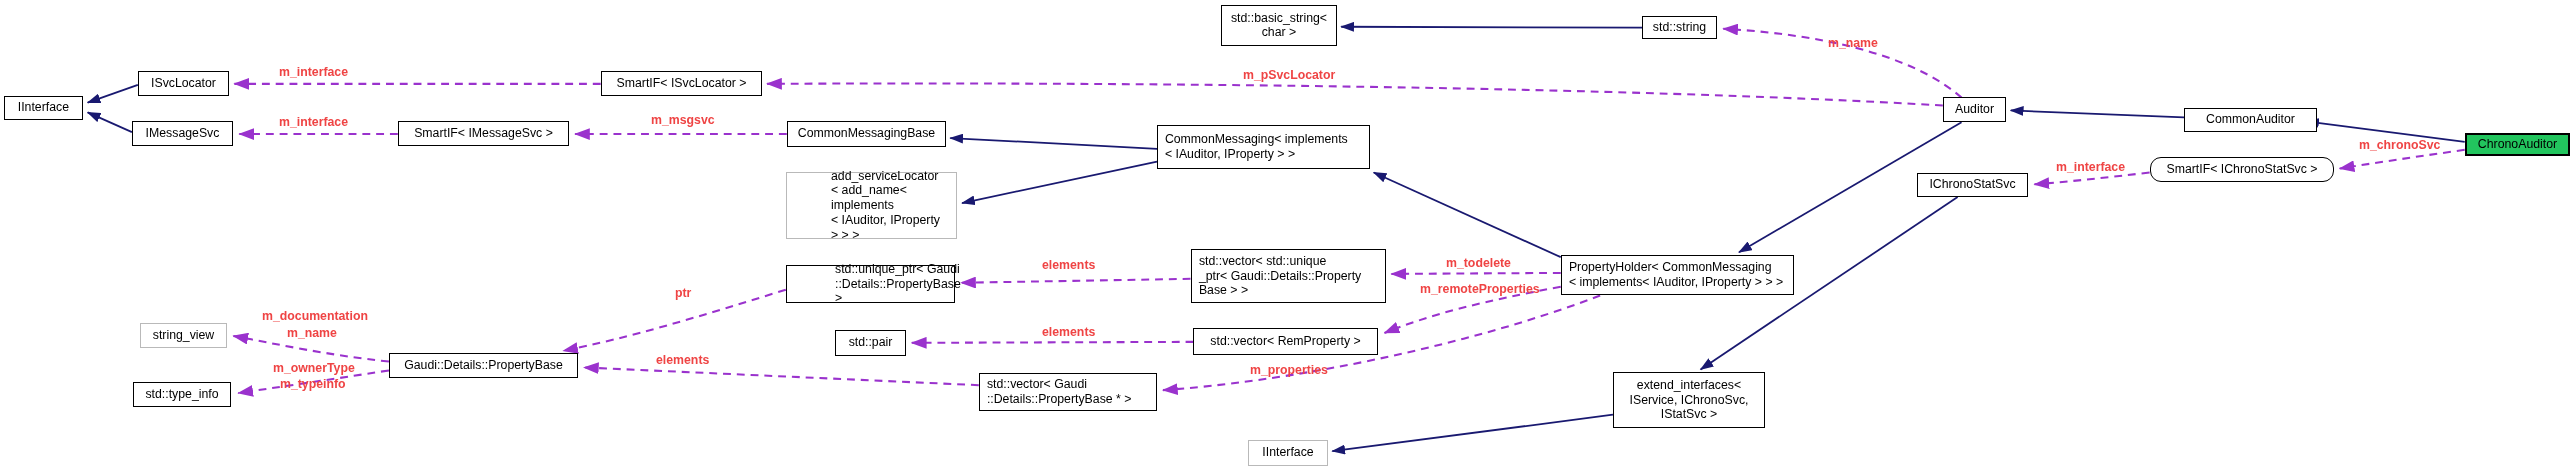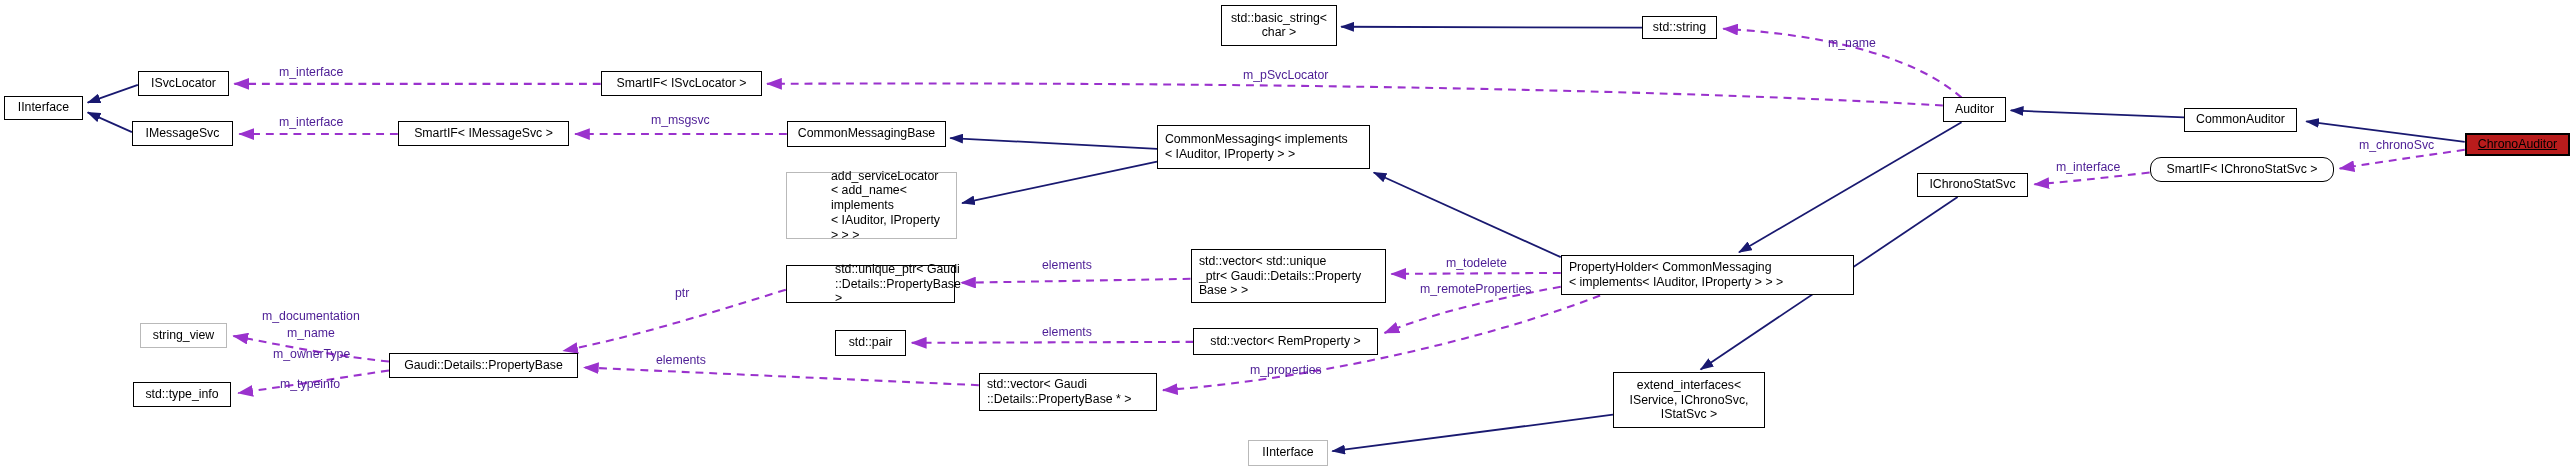--- a/index.html
+++ b/index.html
@@ -22,28 +22,29 @@
     font-size:12.3px;
     line-height:14.8px;
     display:flex;
     align-items:center;
     justify-content:center;
     text-align:center;
     white-space:pre-line;
     cursor:pointer;
   }
   .node.light{border-color:#b9b9b9;cursor:default;}
-  .node.main{background:#b91c1c;border-width:2px;cursor:default;text-decoration:underline;}
+  .node.main{background:#22c55e;border-width:2px;cursor:default;}
   .node.left{justify-content:flex-start;text-align:left;padding-left:6.9px;padding-right:3.9px;}
   .edge-label{
     position:absolute;
-    color:#4c1d95;
+    color:#ef4444;
     font-size:12.3px;
     line-height:12.8px;
     white-space:nowrap;
+    font-weight:bold;
   }
 </style>
 </head>
 <body>
 
 <div id="stage">
     <svg width="2576" height="472" id="edge-layer" viewBox="0 0 2616 479">
       <defs>
         <marker id="arr-inh" markerUnits="userSpaceOnUse" markerWidth="14" markerHeight="10" refX="13" refY="5" orient="auto">
           <path d="M0,0 L14,5 L0,10 z" fill="#191970"></path>
@@ -89,43 +90,43 @@
     <div class="edge-label" style="left: 2056px; top: 161px;">m_interface</div>
     <div class="edge-label" style="left: 1446px; top: 257px;">m_todelete</div>
     <div class="edge-label" style="left: 1420px; top: 283px;">m_remoteProperties</div>
     <div class="edge-label" style="left: 1250px; top: 364px;">m_properties</div>
     <div class="edge-label" style="left: 1042px; top: 326px;">elements</div>
     <div class="edge-label" style="left: 1042px; top: 259px;">elements</div>
     <div class="edge-label" style="left: 675px; top: 287px;">ptr</div>
     <div class="edge-label" style="left: 656px; top: 354px;">elements</div>
     <div class="edge-label" style="left: 262px; top: 310px;">m_documentation</div>
     <div class="edge-label" style="left: 287px; top: 327px;">m_name</div>
-    <div class="edge-label" style="left: 273px; top: 348px;">m_ownerType</div>
+    <div class="edge-label" style="left: 273px; top: 362px;">m_ownerType</div>
     <div class="edge-label" style="left: 280px; top: 378px;">m_typeinfo</div>
     <div class="node" style="left: 3.9px; top: 96px; width: 79px; height: 23.6px;">IInterface</div>
     <div class="node" style="left: 138px; top: 71px; width: 91px; height: 24.6px;">ISvcLocator</div>
     <div class="node" style="left: 132px; top: 121px; width: 101px; height: 24.6px;">IMessageSvc</div>
     <div class="node" style="left: 601px; top: 71px; width: 161px; height: 24.6px;">SmartIF&lt; ISvcLocator &gt;</div>
     <div class="node" style="left: 398px; top: 121px; width: 171px; height: 24.6px;">SmartIF&lt; IMessageSvc &gt;</div>
     <div class="node" style="left: 787px; top: 121px; width: 159px; height: 25.6px;">CommonMessagingBase</div>
     <div class="node light left" style="left: 786px; top: 172px; width: 171px; height: 67px; padding-left: 44px;">add_serviceLocator
 &lt; add_name&lt; implements
 &lt; IAuditor, IProperty
 &gt; &gt; &gt;</div>
     <div class="node" style="left: 1221px; top: 4.9px; width: 116px; height: 41px;">std::basic_string&lt;
 char &gt;</div>
     <div class="node" style="left: 1642px; top: 15.8px; width: 75px; height: 23.6px;">std::string</div>
     <div class="node left" style="left: 1157px; top: 125px; width: 213px; height: 44px;">CommonMessaging&lt; implements
 &lt; IAuditor, IProperty &gt; &gt;</div>
     <div class="node" style="left: 1943px; top: 97px; width: 63px; height: 24.6px;">Auditor</div>
-    <div class="node" style="left: 2184px; top: 108px; width: 113px; height: 23.6px;">CommonAuditor</div>
+    <div class="node" style="left: 2184px; top: 108px; width: 133px; height: 23.6px;">CommonAuditor</div>
     <div class="node main" style="left: 2465px; top: 133px; width: 105px; height: 22.6px;">ChronoAuditor</div>
     <div class="node" style="left: 1917px; top: 173px; width: 111px; height: 23.6px;">IChronoStatSvc</div>
     <div class="node" style="left: 2150px; top: 157px; width: 184px; height: 24.6px; border-radius: 11px;">SmartIF&lt; IChronoStatSvc &gt;</div>
-    <div class="node left" style="left: 1561px; top: 255px; width: 293px; height: 40px;">PropertyHolder&lt; CommonMessaging
+    <div class="node left" style="left: 1561px; top: 255px; width: 233px; height: 40px;">PropertyHolder&lt; CommonMessaging
 &lt; implements&lt; IAuditor, IProperty &gt; &gt; &gt;</div>
     <div class="node left" style="left: 1191px; top: 249px; width: 195px; height: 54px;">std::vector&lt; std::unique
 _ptr&lt; Gaudi::Details::Property
 Base &gt; &gt;</div>
     <div class="node left" style="left: 786px; top: 265px; width: 169px; height: 38px; padding-left: 48px;">std::unique_ptr&lt; Gaudi
 ::Details::PropertyBase &gt;</div>
     <div class="node" style="left: 835px; top: 330px; width: 71px; height: 25.6px;">std::pair</div>
     <div class="node" style="left: 1193px; top: 328px; width: 185px; height: 26.6px;">std::vector&lt; RemProperty &gt;</div>
     <div class="node" style="left: 389px; top: 353px; width: 189px; height: 24.6px;">Gaudi::Details::PropertyBase</div>
     <div class="node left" style="left: 979px; top: 373px; width: 178px; height: 38px;">std::vector&lt; Gaudi

